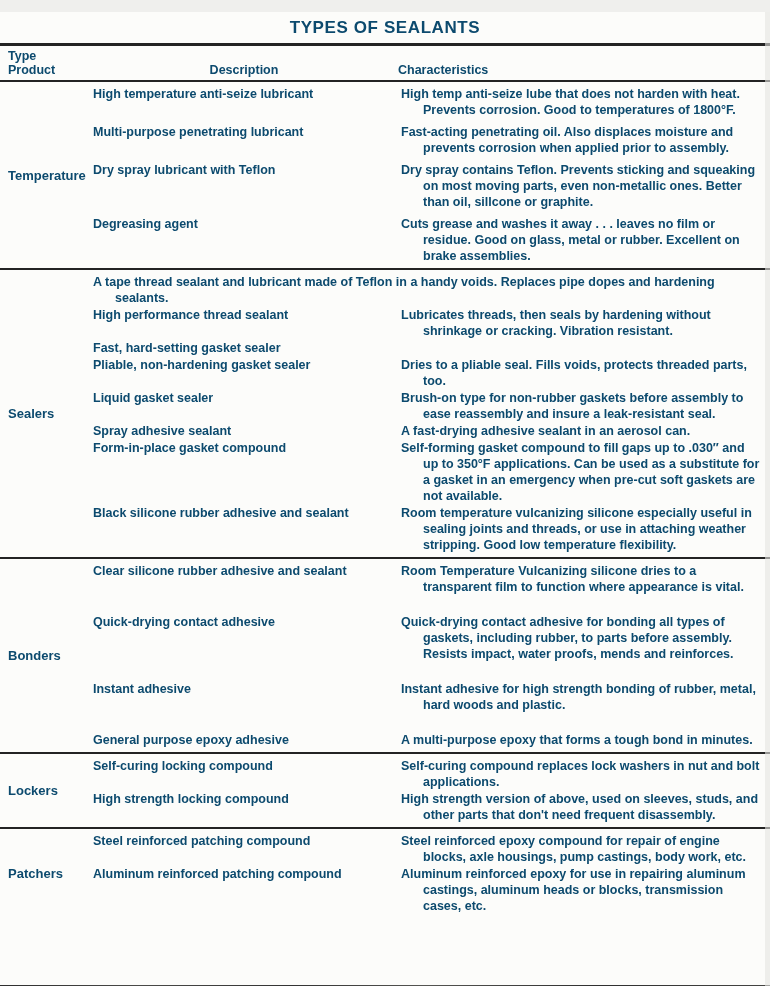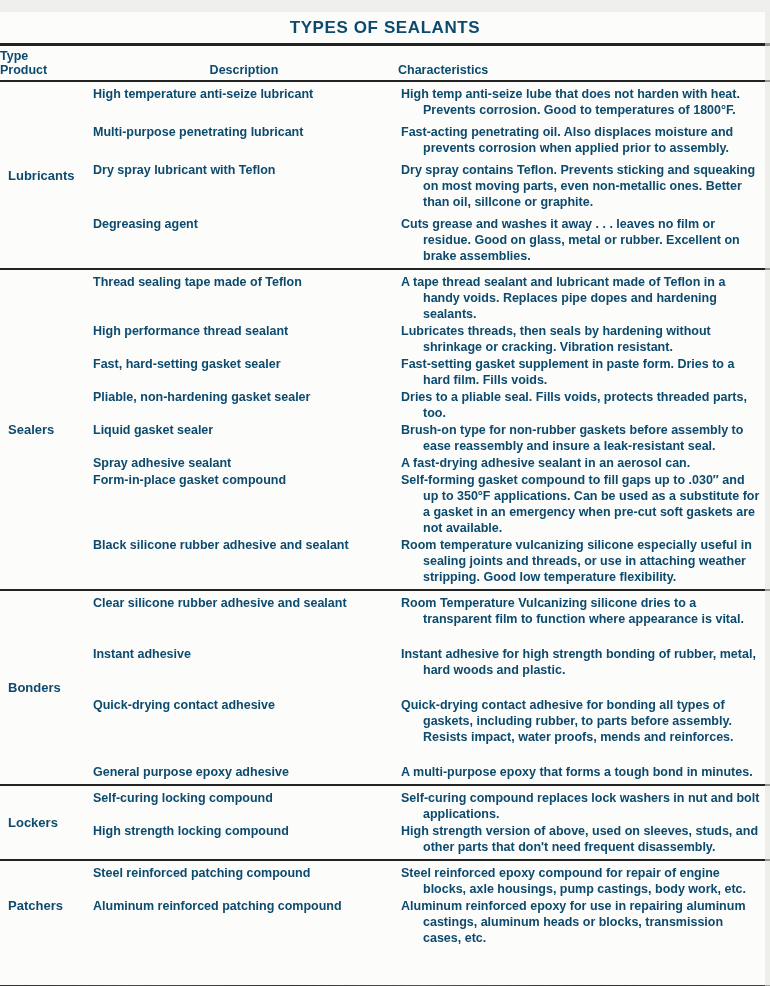--- a/index.html
+++ b/index.html
@@ -32,21 +32,21 @@
     background: #232323;
     margin-top: 6px;
   }
   .thead {
     display: flex;
     align-items: flex-end;
     border-bottom: 2px solid #232323;
     padding-top: 3px;
   }
   .th { font-size: 12.5px; line-height: 14px; padding-bottom: 3px; }
-  .th-product { flex: 0 0 90px; padding-left: 0; }
+  .th-product { flex: 0 0 90px; padding-left: 8px; }
   .th-desc { flex: 0 0 308px; text-align: center; }
   .th-char { flex: 1; }
   .group {
     display: flex;
     border-bottom: 2px solid #232323;
     padding: 4px 0 4px 0;
   }
   .group.last { border-bottom: none; }
   .product {
     flex: 0 0 90px;
@@ -109,21 +109,21 @@
   <div class="thead">
     <div class="th th-product">
       <div>Type</div>
       <div>Product</div>
     </div>
     <div class="th th-desc">Description</div>
     <div class="th th-char">Characteristics</div>
   </div>
 
   <div class="group g0">
-    <div class="product">Lubricants</div>
+    <div class="product">Temperature</div>
     <div class="rows">
       <div class="row">
         <div class="desc">High temperature anti-seize lubricant</div>
         <div class="char">High temp anti-seize lube that does not harden with heat. Prevents corrosion. Good to temperatures of 1800°F.</div>
       </div>
       <div class="row">
         <div class="desc">Multi-purpose penetrating lubricant</div>
         <div class="char">Fast-acting penetrating oil. Also displaces moisture and prevents corrosion when applied prior to assembly.</div>
       </div>
       <div class="row">
@@ -134,30 +134,28 @@
         <div class="desc">Degreasing agent</div>
         <div class="char">Cuts grease and washes it away . . . leaves no film or residue. Good on glass, metal or rubber. Excellent on brake assemblies.</div>
       </div>
     </div>
   </div>
 
   <div class="group g1">
     <div class="product">Sealers</div>
     <div class="rows">
       <div class="row">
-        <div class="desc">Thread sealing tape made of Teflon</div>
         <div class="char">A tape thread sealant and lubricant made of Teflon in a handy voids. Replaces pipe dopes and hardening sealants.</div>
       </div>
       <div class="row">
         <div class="desc">High performance thread sealant</div>
         <div class="char">Lubricates threads, then seals by hardening without shrinkage or cracking. Vibration resistant.</div>
       </div>
       <div class="row">
         <div class="desc">Fast, hard-setting gasket sealer</div>
-        <div class="char">Fast-setting gasket supplement in paste form. Dries to a hard film. Fills voids.</div>
       </div>
       <div class="row">
         <div class="desc">Pliable, non-hardening gasket sealer</div>
         <div class="char">Dries to a pliable seal. Fills voids, protects threaded parts, too.</div>
       </div>
       <div class="row">
         <div class="desc">Liquid gasket sealer</div>
         <div class="char">Brush-on type for non-rubber gaskets before assembly to ease reassembly and insure a leak-resistant seal.</div>
       </div>
       <div class="row">
@@ -176,28 +174,28 @@
   </div>
 
   <div class="group g2">
     <div class="product">Bonders</div>
     <div class="rows">
       <div class="row">
         <div class="desc">Clear silicone rubber adhesive and sealant</div>
         <div class="char">Room Temperature Vulcanizing silicone dries to a transparent film to function where appearance is vital.</div>
       </div>
       <div class="row">
+        <div class="desc">Quick-drying contact adhesive</div>
+        <div class="char">Quick-drying contact adhesive for bonding all types of gaskets, including rubber, to parts before assembly. Resists impact, water proofs, mends and reinforces.</div>
+      </div>
+      <div class="row">
         <div class="desc">Instant adhesive</div>
         <div class="char">Instant adhesive for high strength bonding of rubber, metal, hard woods and plastic.</div>
       </div>
       <div class="row">
-        <div class="desc">Quick-drying contact adhesive</div>
-        <div class="char">Quick-drying contact adhesive for bonding all types of gaskets, including rubber, to parts before assembly. Resists impact, water proofs, mends and reinforces.</div>
-      </div>
-      <div class="row">
         <div class="desc">General purpose epoxy adhesive</div>
         <div class="char">A multi-purpose epoxy that forms a tough bond in minutes.</div>
       </div>
     </div>
   </div>
 
   <div class="group g3">
     <div class="product">Lockers</div>
     <div class="rows">
       <div class="row">

